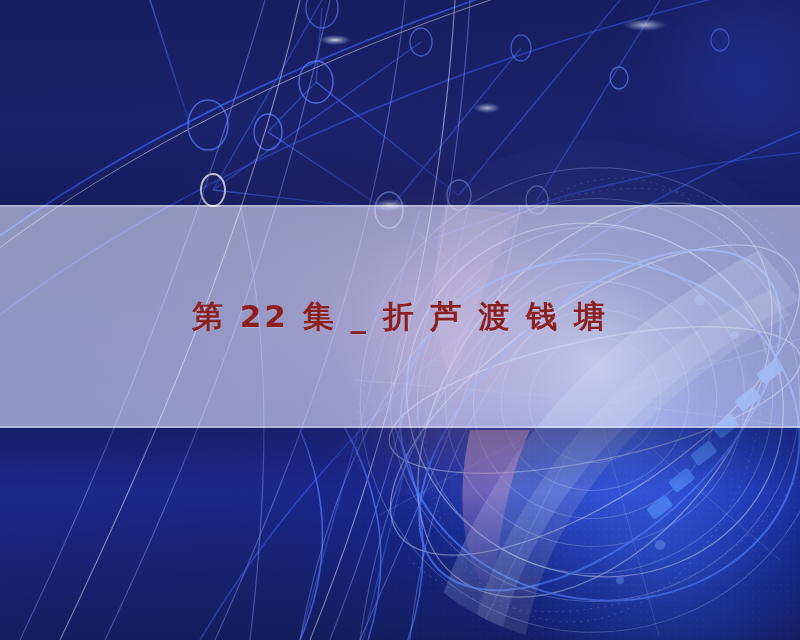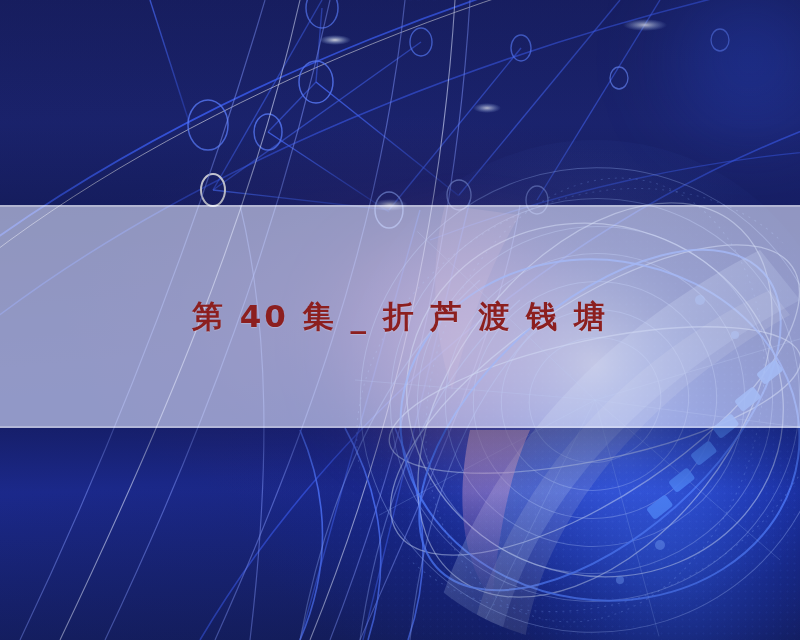--- a/index.html
+++ b/index.html
@@ -300,16 +300,16 @@
     <path d="M470 430 C 455 500, 462 560, 492 600 C 500 520, 512 470, 530 430 Z" fill="url(#petalGrad)" opacity="0.85"></path>
     <path d="M445 205 C 430 260, 432 330, 452 390 C 470 320, 492 260, 520 215 Z" fill="#e8a8cd" opacity="0.18"></path>
   </svg>
 
   <div id="shade-top"></div>
   <div id="shade-bottom"></div>
 
   <div id="title-band" style="top:205px; height:223px;">
     <div id="band-edge-top" style="top:0;"></div>
     <div id="band-edge-bottom" style="bottom:0;"></div>
-    <div id="title-text">第 40 集 _ 折 芦 渡 钱 塘</div>
+    <div id="title-text">第 22 集 _ 折 芦 渡 钱 塘</div>
   </div>
 
 </div>
 
 </body></html>

